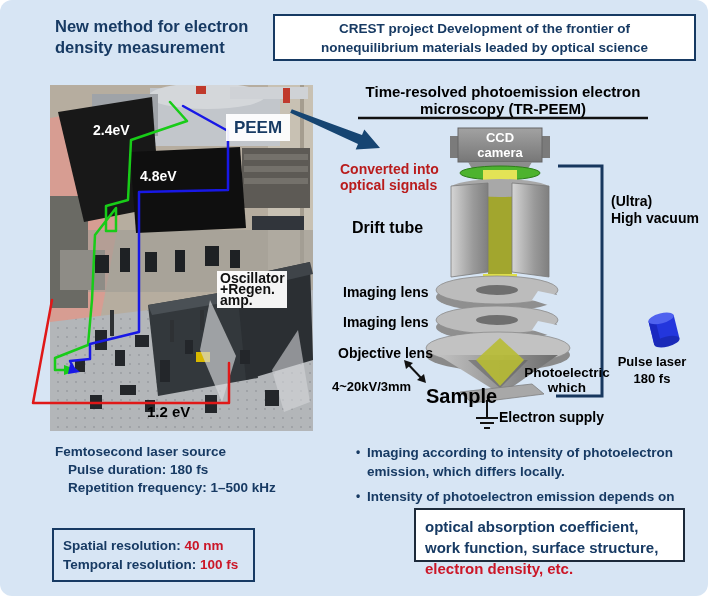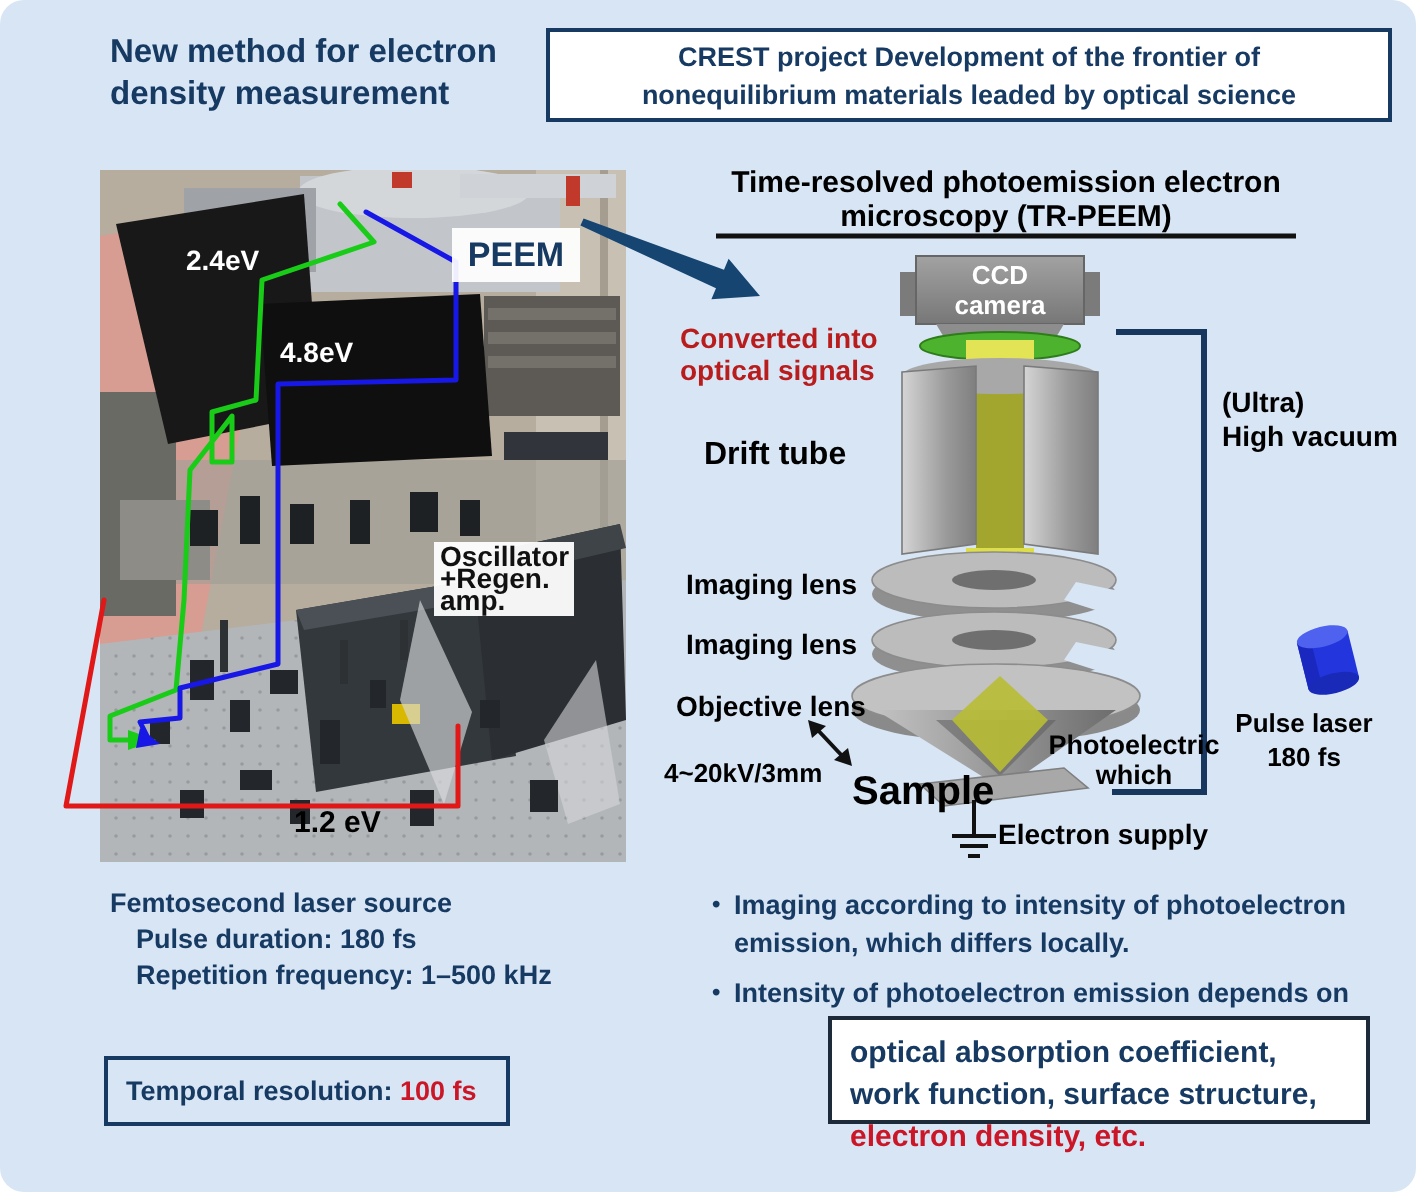--- a/index.html
+++ b/index.html
@@ -278,20 +278,21 @@
   <div class="lbl pulse pre">Pulse laser
 180 fs</div>
 
   <div class="lbl laser-specs">
     <div>Femtosecond laser source</div>
     <div class="item">Pulse duration: 180 fs</div>
     <div class="item">Repetition frequency: 1–500 kHz</div>
   </div>
 
   <div class="lbl res-box">
+    <div><span>Spatial resolution: </span><span class="red">40 nm</span></div>
     <div><span>Temporal resolution: </span><span class="red">100 fs</span></div>
   </div>
 
   <div class="lbl notes">
     <div class="note-row">
       <span class="bullet">•</span>
       <span class="pre">Imaging according to intensity of photoelectron
 emission, which differs locally.</span>
     </div>
     <div class="note-row">

